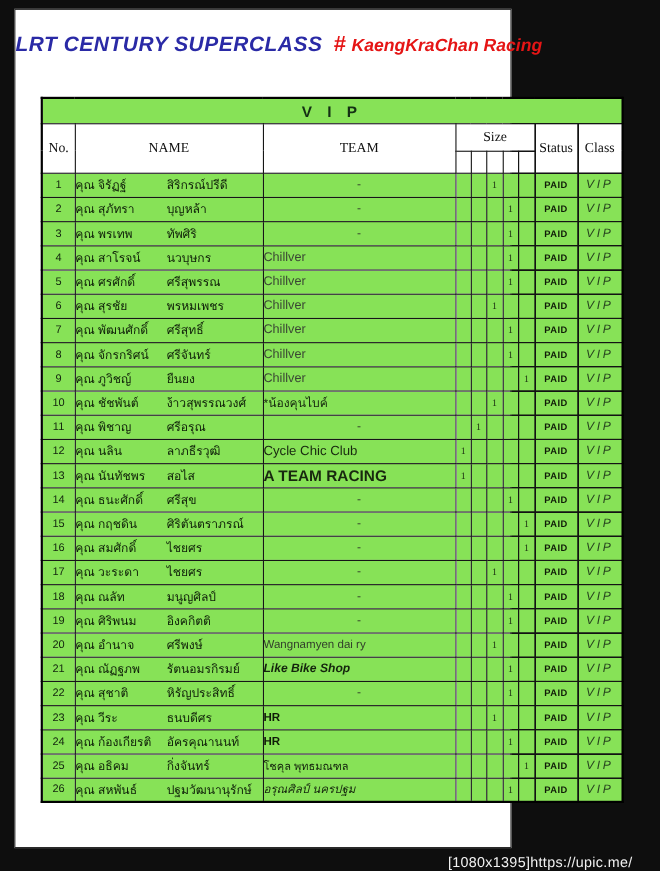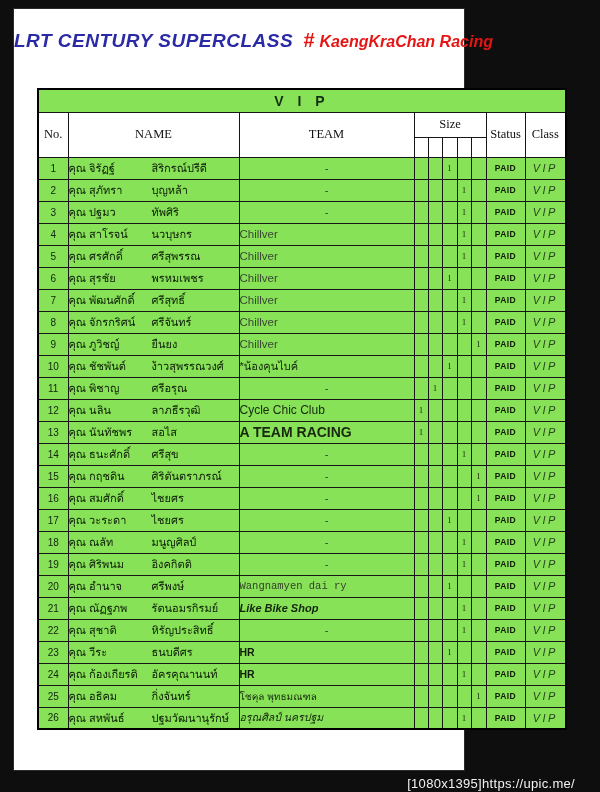--- a/index.html
+++ b/index.html
@@ -46,21 +46,21 @@
   .c-no   { text-align:center; font-size:10px; color:#12240e; }
   .c-name { font-size:11px; color:#0d1d08; padding-left:4px; white-space:nowrap; }
   .c-name .fname { display:inline-block; width:83px; white-space:nowrap; }
   .c-name .lname { white-space:nowrap; }
   .c-team { font-size:11px; color:#2e3a28; padding-left:4px; white-space:nowrap; }
   .t-dash  { text-align:center; padding-left:0; color:#33402c; }
   .t-plain { font-size:11.5px; color:#394534; }
   .t-thai  { font-size:11px; color:#14250d; }
   .t-comic { font-size:12px; color:#18280f; }
   .t-caps  { font-size:14px; font-weight:bold; color:#18280f; }
-  .t-mono  { font-family:Liberation Mono, monospace; font-size:10.5px; color:#33402c; }
+  .t-mono  { font-family:Liberation Sans, sans-serif; font-size:10.5px; color:#33402c; }
   .t-comicitalic { font-style:italic; font-weight:bold; font-size:11px; color:#14250d; }
   .t-bold  { font-weight:bold; font-size:10.5px; color:#101c08; }
   .t-thaismall  { font-size:10px; color:#14250d; }
   .t-thaiitalic { font-style:italic; font-size:10.5px; color:#14250d; }
   .c-size { text-align:center; font-size:9px; color:#1c2f12; font-family:"Liberation Serif", serif; }
   .c-status { text-align:center; font-size:8.5px; font-weight:bold; letter-spacing:0.4px; color:#101c08; }
   .c-class {
     text-align:center; font-size:11px; font-style:italic;
     letter-spacing:2.5px; color:#27441f; font-weight:500;
   }
@@ -131,21 +131,21 @@
           <td class="c-size"></td>
           <td class="c-size"></td>
           <td class="c-size"></td>
           <td class="c-size">1</td>
           <td class="c-size"></td>
           <td class="c-status">PAID</td>
           <td class="c-class">VIP</td>
         </tr>
         <tr>
           <td class="c-no">3</td>
-          <td class="c-name"><span class="fname">คุณ ปฐมว</span><span class="lname">ทัพศิริ</span></td>
+          <td class="c-name"><span class="fname">คุณ พรเทพ</span><span class="lname">ทัพศิริ</span></td>
           <td class="c-team t-dash">-</td>
           <td class="c-size"></td>
           <td class="c-size"></td>
           <td class="c-size"></td>
           <td class="c-size">1</td>
           <td class="c-size"></td>
           <td class="c-status">PAID</td>
           <td class="c-class">VIP</td>
         </tr>
         <tr>

